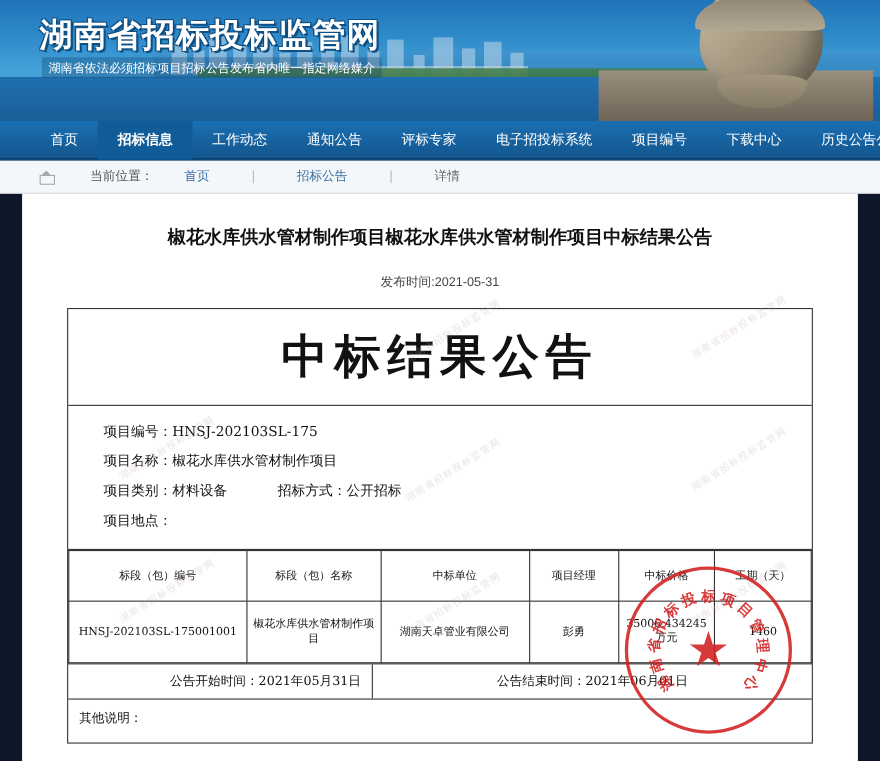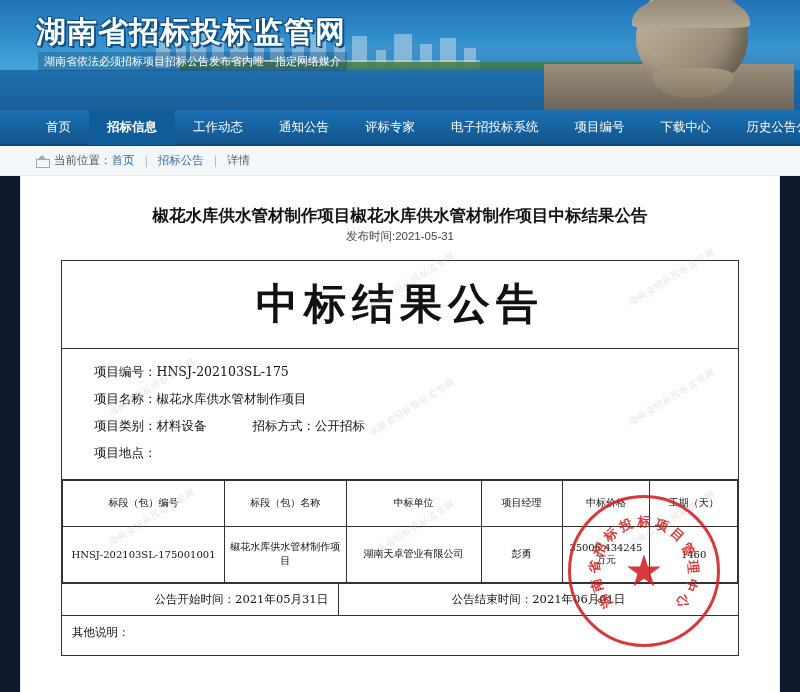--- a/index.html
+++ b/index.html
@@ -112,21 +112,21 @@
     font-weight: bold;
   }
 
   
   .crumb-wrap {
     width: 800px; height: 30px;
     background: #f4f7f9;
     border-bottom: 1px solid #e2e8ec;
     display: flex; align-items: center;
     padding-left: 36px;
-    font-size: 11.5px; color: #555;
+    font-size: 11.5px; color: #555; gap: 28px;
   }
   .crumb-home-icon {
     width: 12px; height: 12px; margin-right: 6px;
     display: inline-block; position: relative; opacity: .7;
   }
   .crumb-home-icon::before {
     content:""; position:absolute; left:0; top:4px; width:12px; height:7px;
     border:1.5px solid #7b8b95;
   }
   .crumb-home-icon::after {
@@ -149,21 +149,21 @@
   .doc-title {
     text-align: center;
     font-family: "DejaVu Sans", sans-serif;
     font-weight: bold;
     font-size: 16.5px; color: #111;
     line-height: 1.5;
     margin: 8px 0 0 0;
   }
   .doc-date {
     text-align: center; font-size: 11.5px; color: #444;
-    margin-bottom: 16px;
+    margin-top: 20px; margin-bottom: 16px;
   }
 
   
   .ann {
     border: 1px solid #333;
     position: relative;
     margin: 0 10px 0 10px;
     background: #fff;
   }
   .ann-head {

